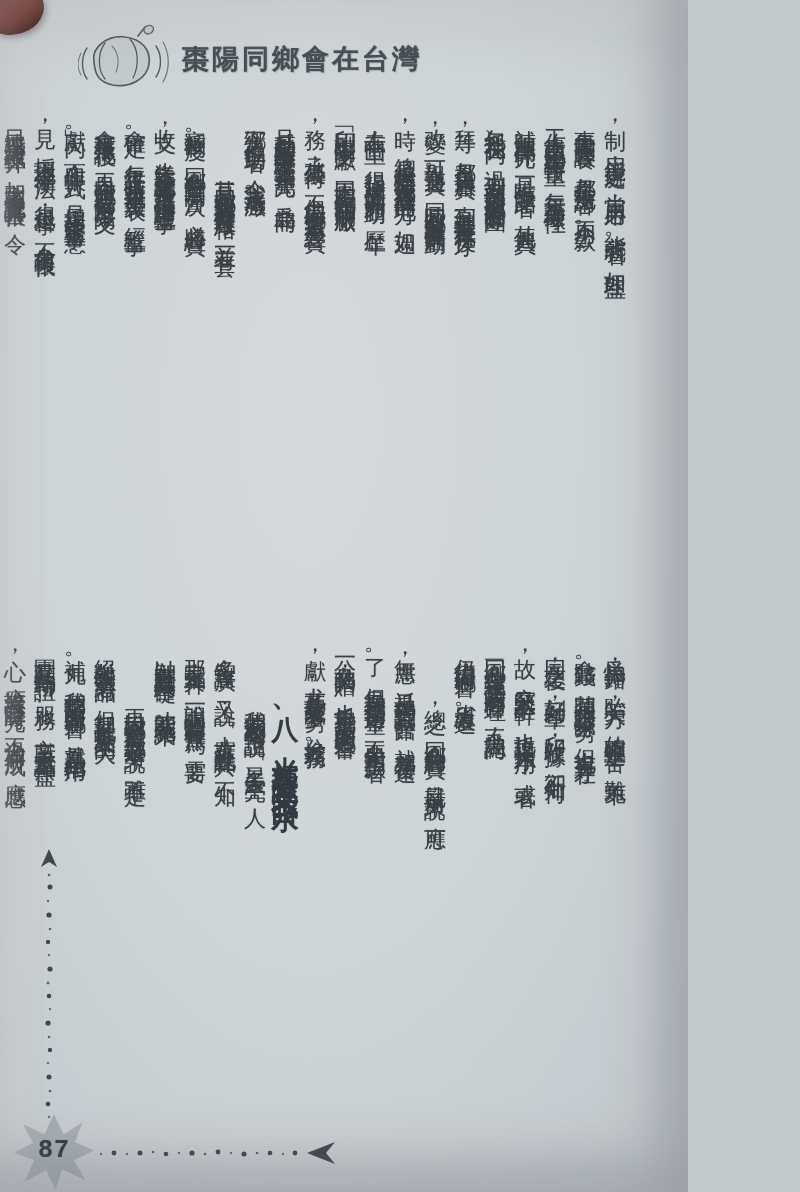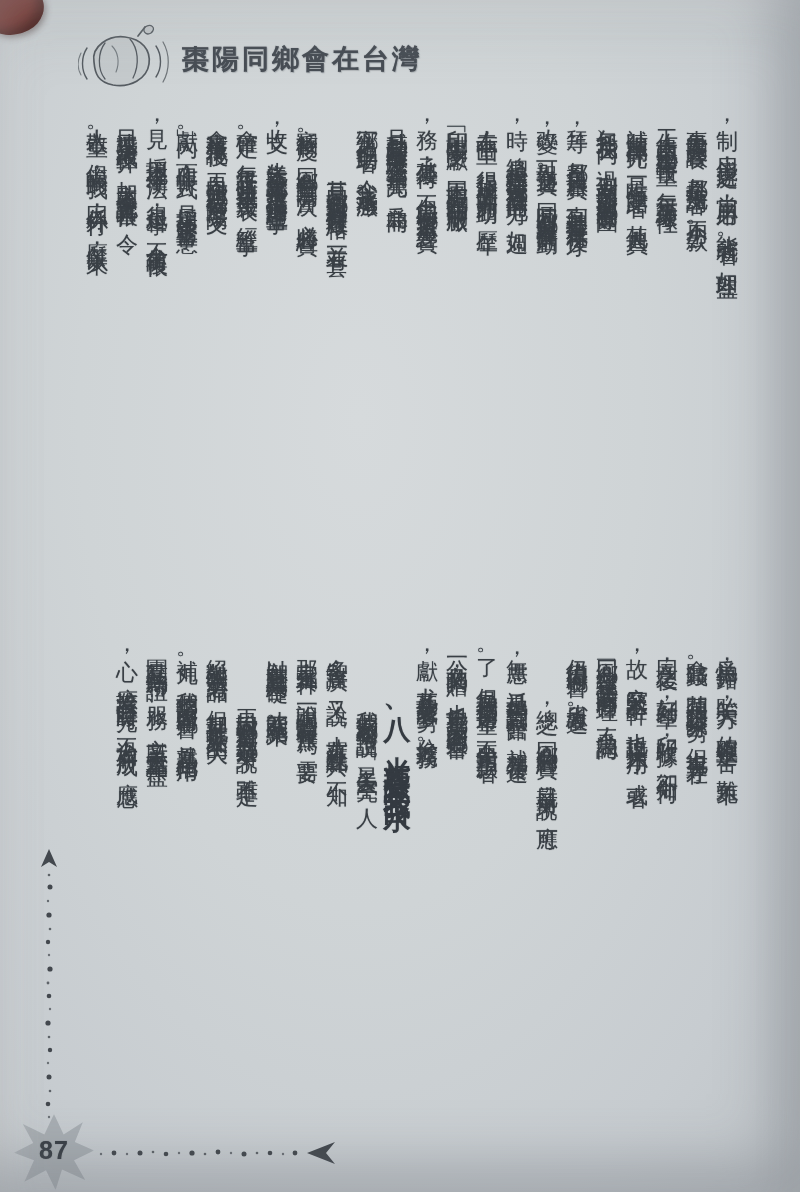--- a/index.html
+++ b/index.html
@@ -2,21 +2,21 @@
 <html><head>
 <meta charset="utf-8">
 <style>
   html,body{margin:0;padding:0;}
   body{
     width:800px;height:1192px;overflow:hidden;
     font-family:"Liberation Serif","DejaVu Serif",serif;
     background:#c3c8cb;
   }
   .page{
-    position:relative;width:800px;height:1192px;
+    position:relative;width:688px;height:1192px;
     background:
       radial-gradient(ellipse at 45% 35%, #d6dadc 0%, #cfd4d6 45%, #c7ccd0 78%, #bfc4c8 100%);
   }
   .vignette{
     position:absolute;inset:0;pointer-events:none;z-index:9;
     box-shadow:
       inset -22px -26px 60px rgba(95,101,108,.38),
       inset 14px 10px 42px rgba(255,255,255,.22),
       inset 0 40px 50px rgba(130,136,142,.12);
   }
@@ -57,21 +57,21 @@
   .page-star{
     position:absolute;left:14px;top:1114px;width:80px;height:76px;z-index:4;
     display:flex;align-items:center;justify-content:center;
   }
   .star-shape{
     position:absolute;inset:0;background:#9fa6aa;opacity:.8;filter:blur(1.6px);
     clip-path:polygon(50% 0%,62% 27%,86% 11%,76% 37%,100% 48%,75% 61%,89% 87%,60% 73%,52% 100%,40% 74%,13% 89%,25% 61%,0% 51%,24% 38%,11% 13%,38% 27%);
   }
   .page-num{
     position:relative;z-index:2;margin-right:0;margin-bottom:4px;
-    font-family:Liberation Sans, sans-serif;
+    font-family:Liberation Mono, monospace;
     font-size:25px;font-weight:bold;color:#383e45;letter-spacing:1px;
     text-shadow:0 0 1px rgba(56,62,69,.6);
   }
 </style>
 </head>
 <body>
 
 <div class="page">
 
   <div class="corner-mark"></div>

